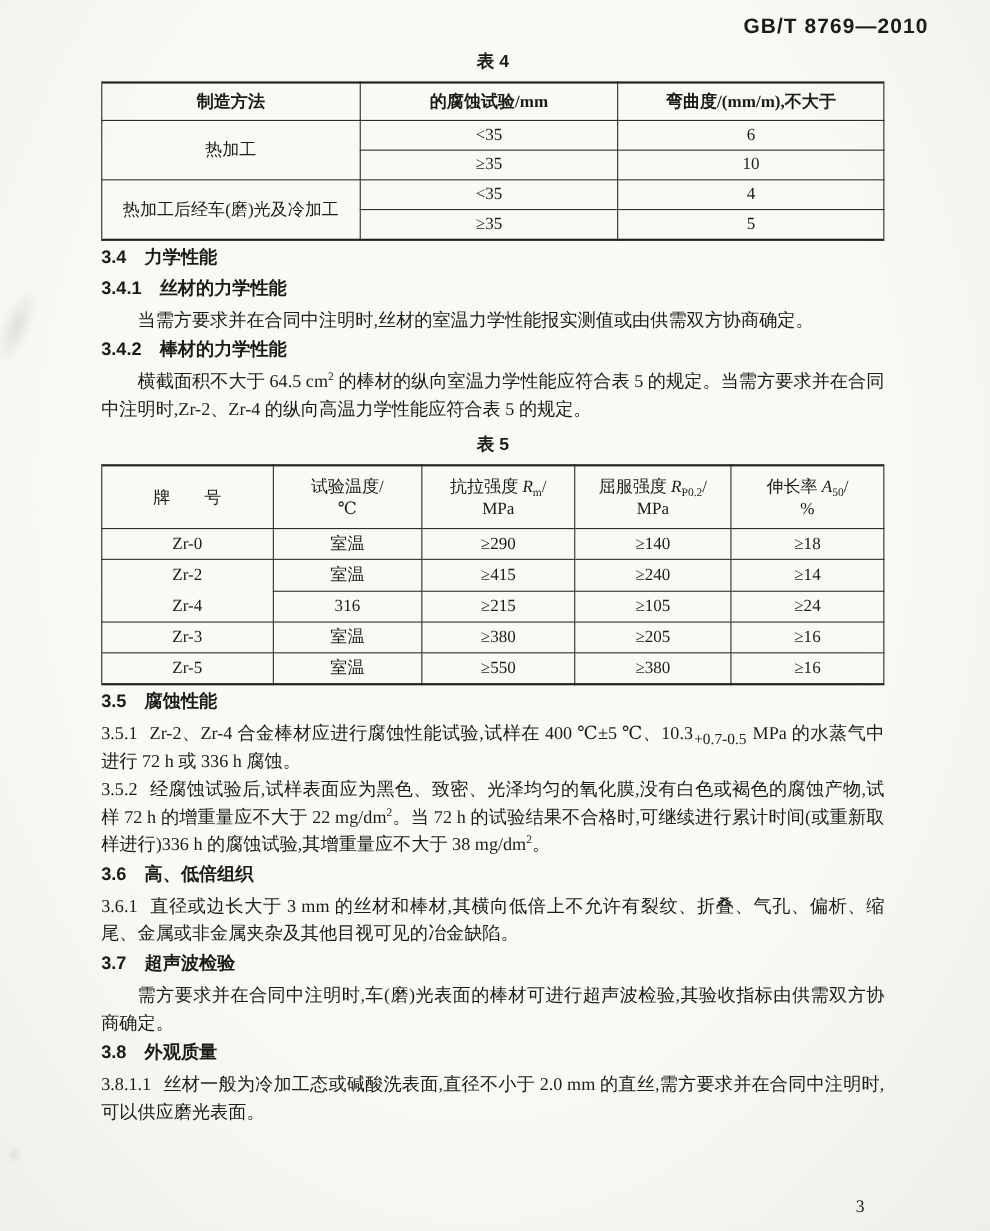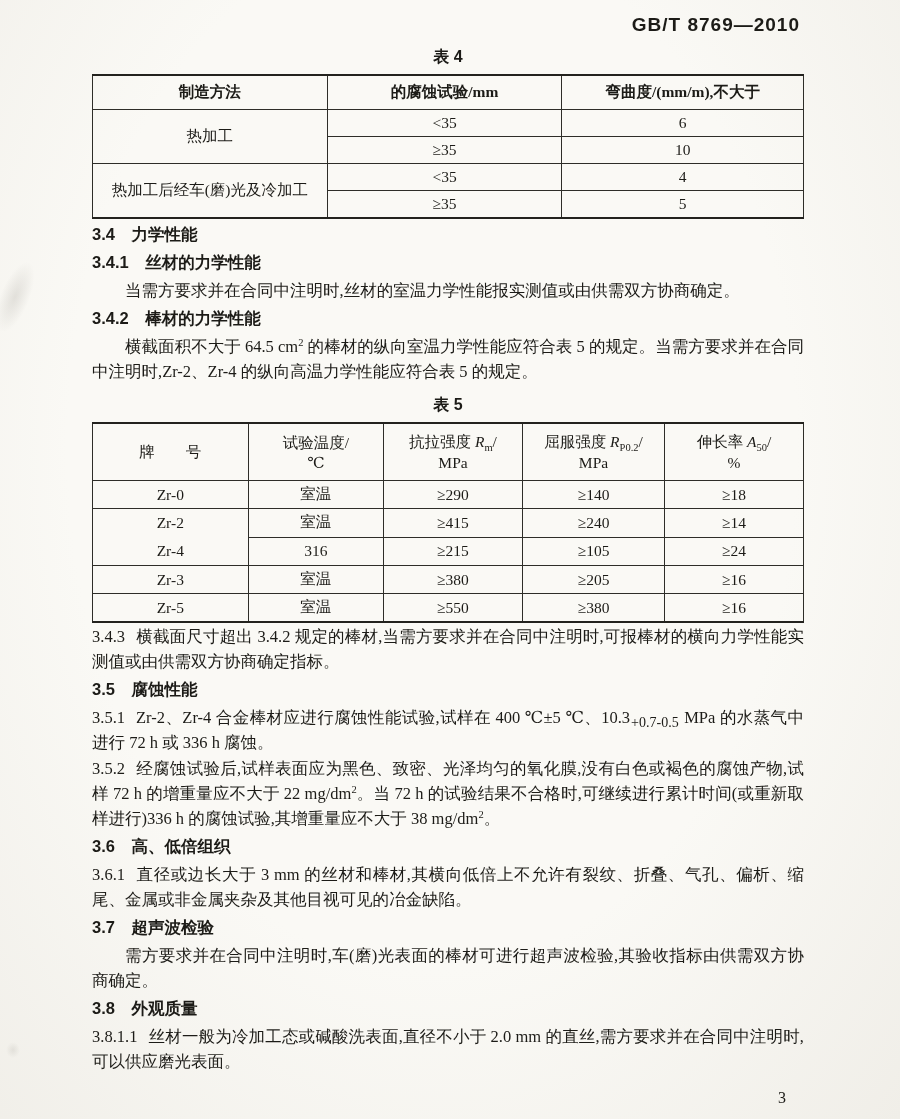--- a/index.html
+++ b/index.html
@@ -10,21 +10,21 @@
   }
   .page {
     position: relative;
     width: 900px; height: 1119px;
     overflow: hidden;
     color: #1c1b17;
     background: radial-gradient(ellipse at 48% 40%, #faf9f5 55%, #f0eee8 100%);
   }
   .doc-header {
     text-align: right;
-    padding: 14px 100px 0 0;
+    padding: 14px 56px 0 0;
     font-family: "Liberation Sans", "DejaVu Sans", sans-serif;
     font-weight: bold;
     font-size: 19px;
     letter-spacing: 1px;
   }
   .content { padding: 0 96px 0 92px; }
   .table-caption {
     text-align: center;
     font-family: "Liberation Sans", "DejaVu Sans", sans-serif;
     font-weight: bold;
@@ -196,21 +196,20 @@
       <tr>
         <td>Zr-5</td>
         <td>室温</td>
         <td>≥550</td>
         <td>≥380</td>
         <td>≥16</td>
       </tr>
     </tbody>
       </table>
 
-    <p class="clause"><span class="cnum">3.4.3</span><span>横截面尺寸超出 3.4.2 规定的棒材,当需方要求并在合同中注明时,可报棒材的横向力学性能实测值或由供需双方协商确定指标。</span></p>
 
     <div class="sec-title">3.5　腐蚀性能</div>
 
     <p class="clause"><span class="cnum">3.5.1</span><span>Zr-2、Zr-4 合金棒材应进行腐蚀性能试验,试样在 400 ℃±5 ℃、10.3</span><span class="tol">
           <span>+0.7</span>
           <span>-0.5</span>
         </span><span> MPa 的水蒸气中进行 72 h 或 336 h 腐蚀。</span></p>
 
     <p class="clause"><span class="cnum">3.5.2</span><span>经腐蚀试验后,试样表面应为黑色、致密、光泽均匀的氧化膜,没有白色或褐色的腐蚀产物,试样 72 h 的增重量应不大于 22 mg/dm</span><sup class="sq">2</sup><span>。当 72 h 的试验结果不合格时,可继续进行累计时间(或重新取样进行)336 h 的腐蚀试验,其增重量应不大于 38 mg/dm</span><sup class="sq">2</sup><span>。</span></p>
 

